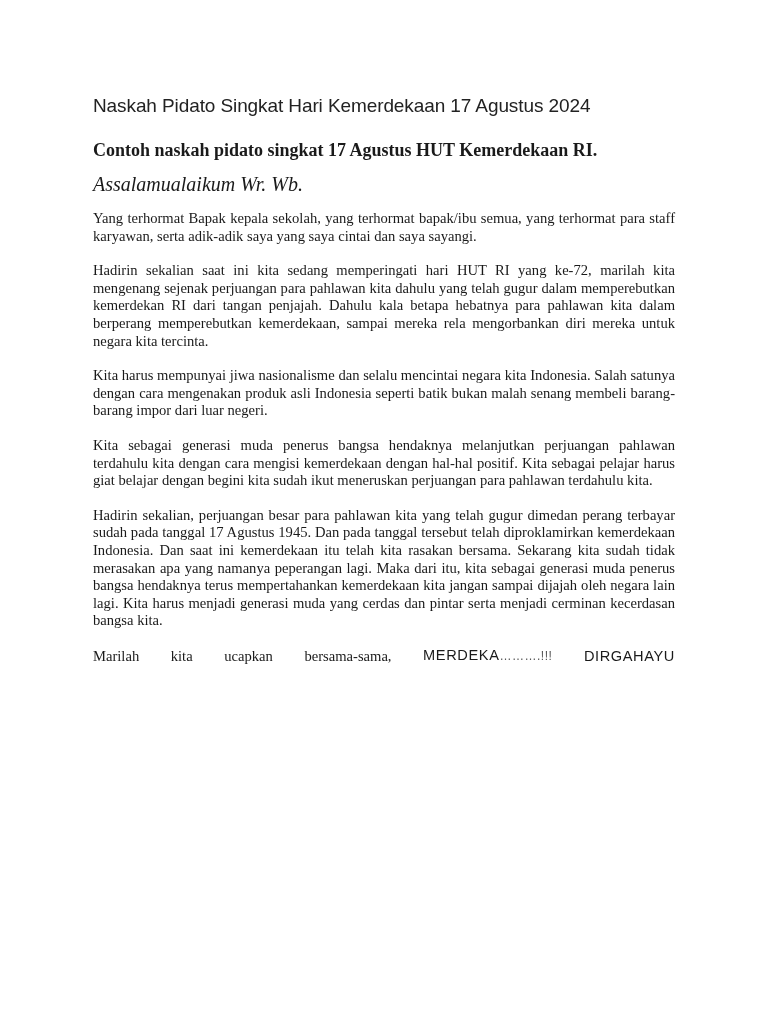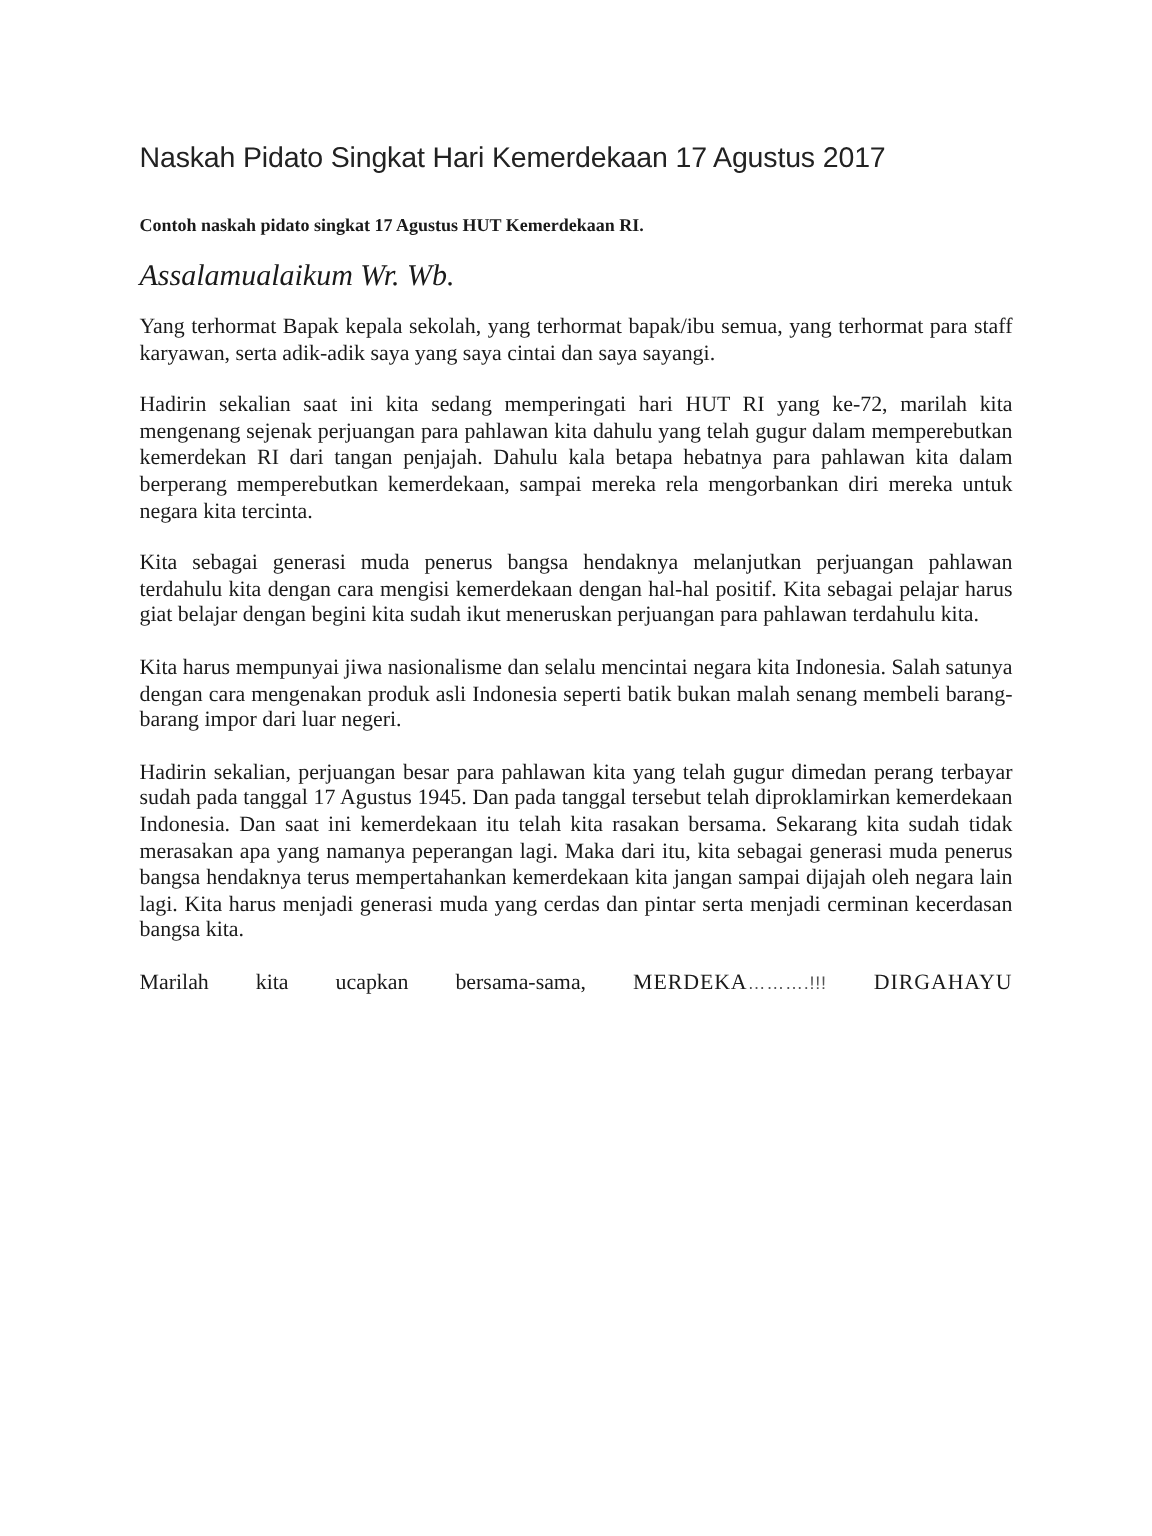--- a/index.html
+++ b/index.html
@@ -25,21 +25,21 @@
       font-size: 19px;
       font-weight: normal;
       line-height: 27px;
       margin: 0 0 22px 0;
       color: #222;
       letter-spacing: -0.1px;
     }
     .subtitle {
       font-family: "Liberation Serif", serif;
       font-weight: bold;
-      font-size: 12px;
+      font-size: 18px;
       line-height: 18px;
       margin: 0 0 16px 0;
     }
     .greeting, .closing {
       font-family: "Liberation Serif", serif;
       font-style: italic;
       font-size: 20px;
       line-height: 18px;
       margin: 0 0 17px 0;
     }
@@ -60,40 +60,40 @@
       justify-content: space-between;
       align-items: flex-end;
     }
     .dots {
       font-family: "Liberation Sans", sans-serif;
       font-size: 12px;
       color: #555;
       letter-spacing: 0.5px;
     }
     .shout {
-      font-family: Liberation Serif, serif;
+      font-family: Liberation Sans, sans-serif;
       letter-spacing: 0.6px;
     }
   </style>
 </head>
 <body>
 
 <div class="page">
   <h1 class="title">
-    <span>Naskah Pidato Singkat Hari Kemerdekaan 17 Agustus 2017</span><br>
+    <span>Naskah Pidato Singkat Hari Kemerdekaan 17 Agustus 2024</span><br>
   </h1>
 
   <p class="subtitle">Contoh naskah pidato singkat 17 Agustus HUT Kemerdekaan RI.</p>
 
   <p class="greeting">Assalamualaikum Wr. Wb.</p>
 
   <p class="para">Yang terhormat Bapak kepala sekolah, yang terhormat bapak/ibu semua, yang terhormat para staff karyawan, serta adik-adik saya yang saya cintai dan saya sayangi.</p>
   <p class="para">Hadirin sekalian saat ini kita sedang memperingati hari HUT RI yang ke-72, marilah kita mengenang sejenak perjuangan para pahlawan kita dahulu yang telah gugur dalam memperebutkan kemerdekan RI dari tangan penjajah. Dahulu kala betapa hebatnya para pahlawan kita dalam berperang memperebutkan kemerdekaan, sampai mereka rela mengorbankan diri mereka untuk negara kita tercinta.</p>
+  <p class="para">Kita harus mempunyai jiwa nasionalisme dan selalu mencintai negara kita Indonesia. Salah satunya dengan cara mengenakan produk asli Indonesia seperti batik bukan malah senang membeli barang-barang impor dari luar negeri.</p>
   <p class="para">Kita sebagai generasi muda penerus bangsa hendaknya melanjutkan perjuangan pahlawan terdahulu kita dengan cara mengisi kemerdekaan dengan hal-hal positif. Kita sebagai pelajar harus giat belajar dengan begini kita sudah ikut meneruskan perjuangan para pahlawan terdahulu kita.</p>
-  <p class="para">Kita harus mempunyai jiwa nasionalisme dan selalu mencintai negara kita Indonesia. Salah satunya dengan cara mengenakan produk asli Indonesia seperti batik bukan malah senang membeli barang-barang impor dari luar negeri.</p>
   <p class="para">Hadirin sekalian, perjuangan besar para pahlawan kita yang telah gugur dimedan perang terbayar sudah pada tanggal 17 Agustus 1945. Dan pada tanggal tersebut telah diproklamirkan kemerdekaan Indonesia. Dan saat ini kemerdekaan itu telah kita rasakan bersama. Sekarang kita sudah tidak merasakan apa yang namanya peperangan lagi. Maka dari itu, kita sebagai generasi muda penerus bangsa hendaknya terus mempertahankan kemerdekaan kita jangan sampai dijajah oleh negara lain lagi. Kita harus menjadi generasi muda yang cerdas dan pintar serta menjadi cerminan kecerdasan bangsa kita.</p>
 
   <div class="para marilah">
     <div class="l1">
       <span>Marilah</span>
       <span>kita</span>
       <span>ucapkan</span>
       <span>bersama-sama,</span>
       <span><span class="shout">MERDEKA</span><span class="dots">……….</span><span class="dots">!!!</span></span>
       <span class="shout">DIRGAHAYU</span>

